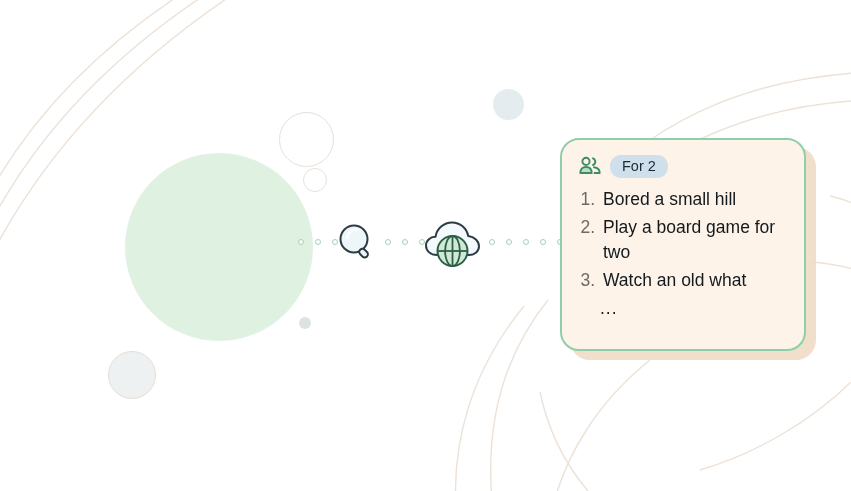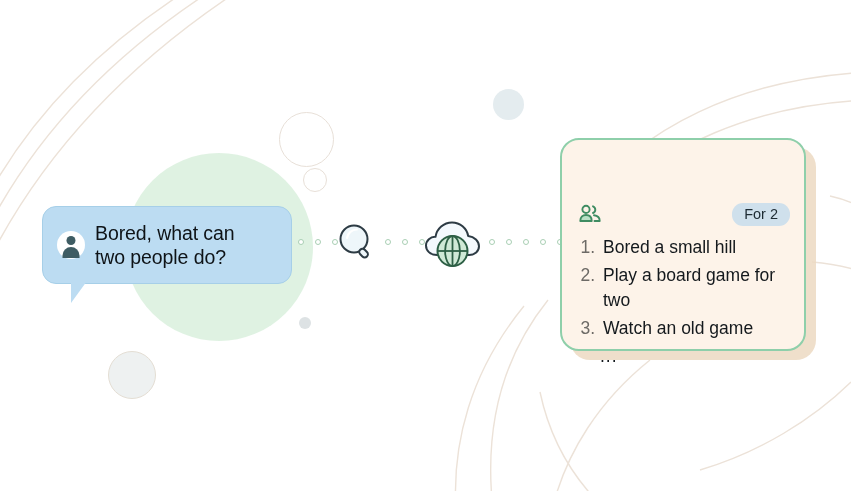--- a/index.html
+++ b/index.html
@@ -201,25 +201,24 @@
     height: 213px;
     box-sizing: border-box;
     background: #fdf3e9;
     border: 2.5px solid #8ecfaa;
     border-radius: 19px;
     padding: 12px 14px 10px 16px;
   }
 
   .card-header {
     display: flex;
-    justify-content: space-between;
+    justify-content: flex-start;
     align-items: center;
-    gap: 16px;
+    gap: 8px;
     height: 28px;
-    margin-top: 48px;
   }
   #people-icon { width: 24px; height: 20px; display: block; }
   #for-badge {
     background: #cfe0ec;
     color: #1d2b33;
     font-size: 14.5px;
     border-radius: 11px;
     padding: 3px 12px 4px;
     line-height: 16px;
   }
@@ -278,34 +277,20 @@
     <div class="green-blob"></div>
     <div class="ring-circle c1"></div>
     <div class="ring-circle c2"></div>
     <div class="fill-circle f1"></div>
     <div class="fill-circle f2"></div>
     <div class="fill-circle f3"></div>
   </div>
 
   <div id="flow">
 
-    <div id="speech-bubble">
-      <div class="tail-edge"></div>
-      <div class="tail"></div>
-
-      <div class="avatar">
-        <div class="head"></div>
-        <div class="body"></div>
-      </div>
-
-      <div>
-        <div class="bubble-text">Bored, what can</div>
-        <div class="bubble-text">two people do?</div>
-      </div>
-    </div>
 
     <div class="dots" id="dots-a">
       <span class="dot"></span>
       <span class="dot"></span>
       <span class="dot"></span>
     </div>
 
     <svg id="search-icon" viewBox="0 0 44 44">
       <circle cx="18" cy="17" r="13.5" fill="#eef6fa" stroke="#2d3b44" stroke-width="2"></circle>
       <path d="M 21 7.5 A 10 10 0 0 0 11 16" fill="none" stroke="#ffffff" stroke-width="2.2" stroke-linecap="round" opacity="0.95"></path>
@@ -351,20 +336,20 @@
       </div>
 
       <ol class="result-list">
         <li>
           <span>Bored a small hill</span>
         </li>
         <li>
           <span>Play a board game for two</span>
         </li>
         <li>
-          <span>Watch an old game</span>
+          <span>Watch an old what</span>
         </li>
       </ol>
       <div class="ellipsis">...</div>
     </div>
 
   </div>
 </div>
 
 </body></html>

